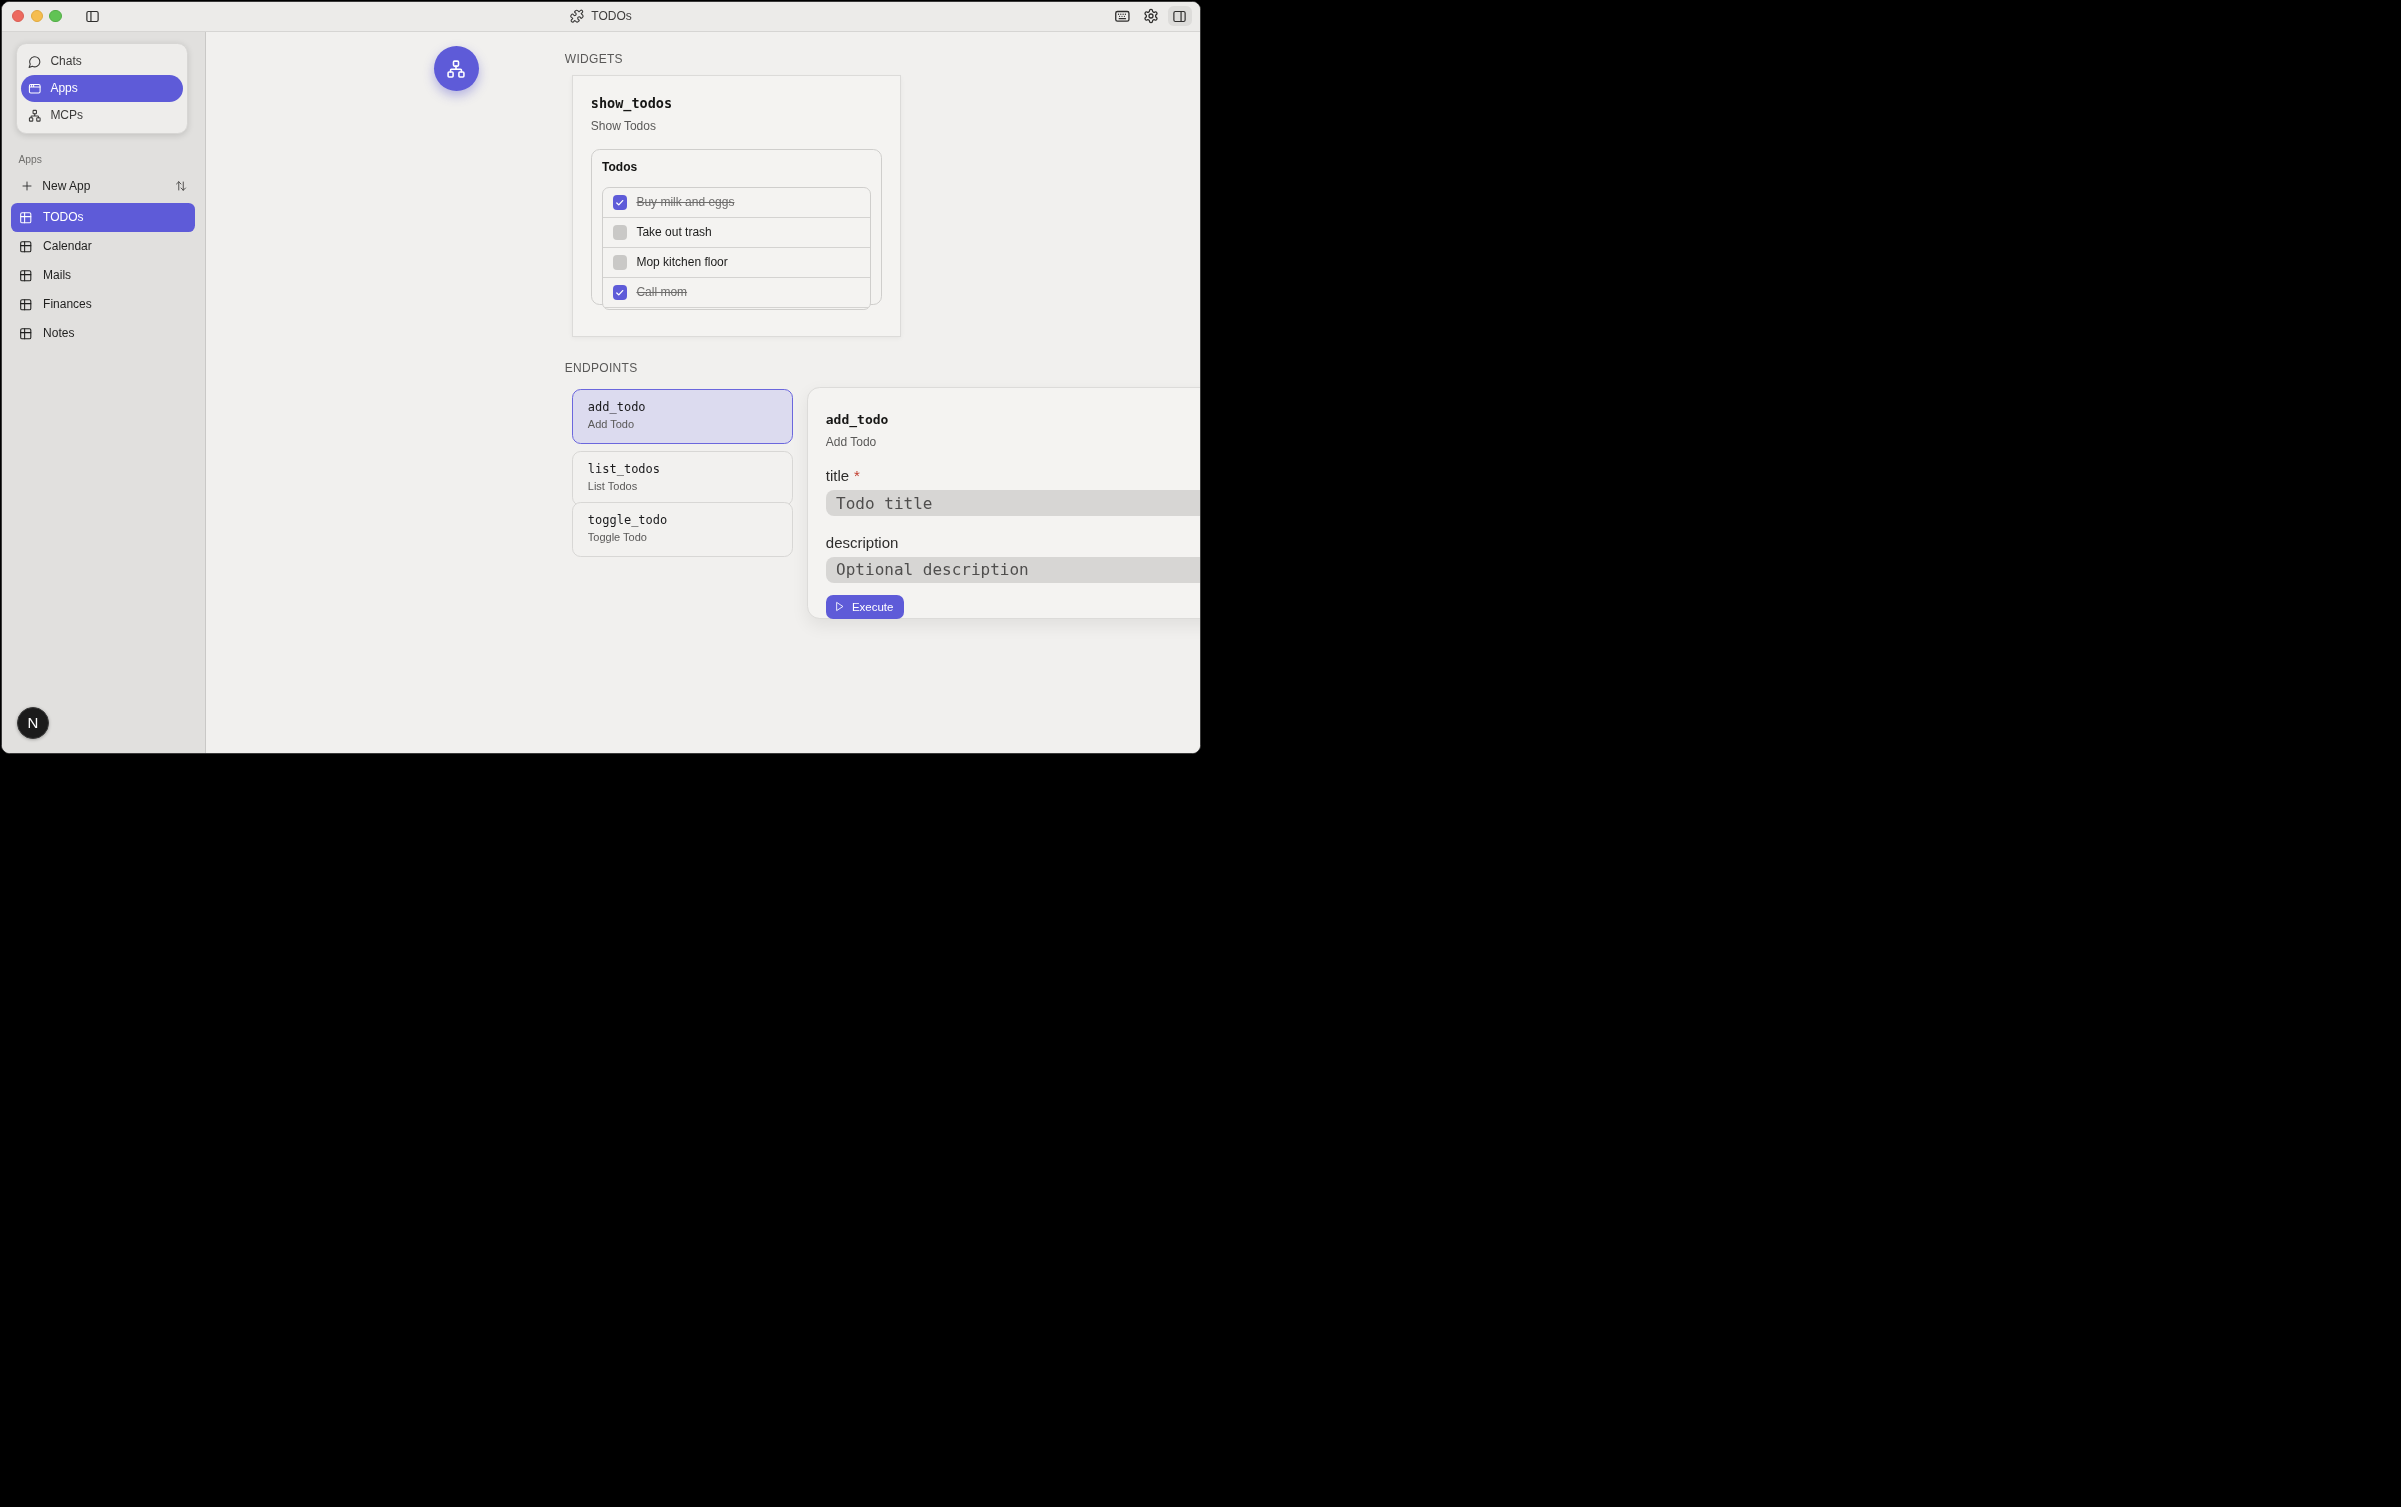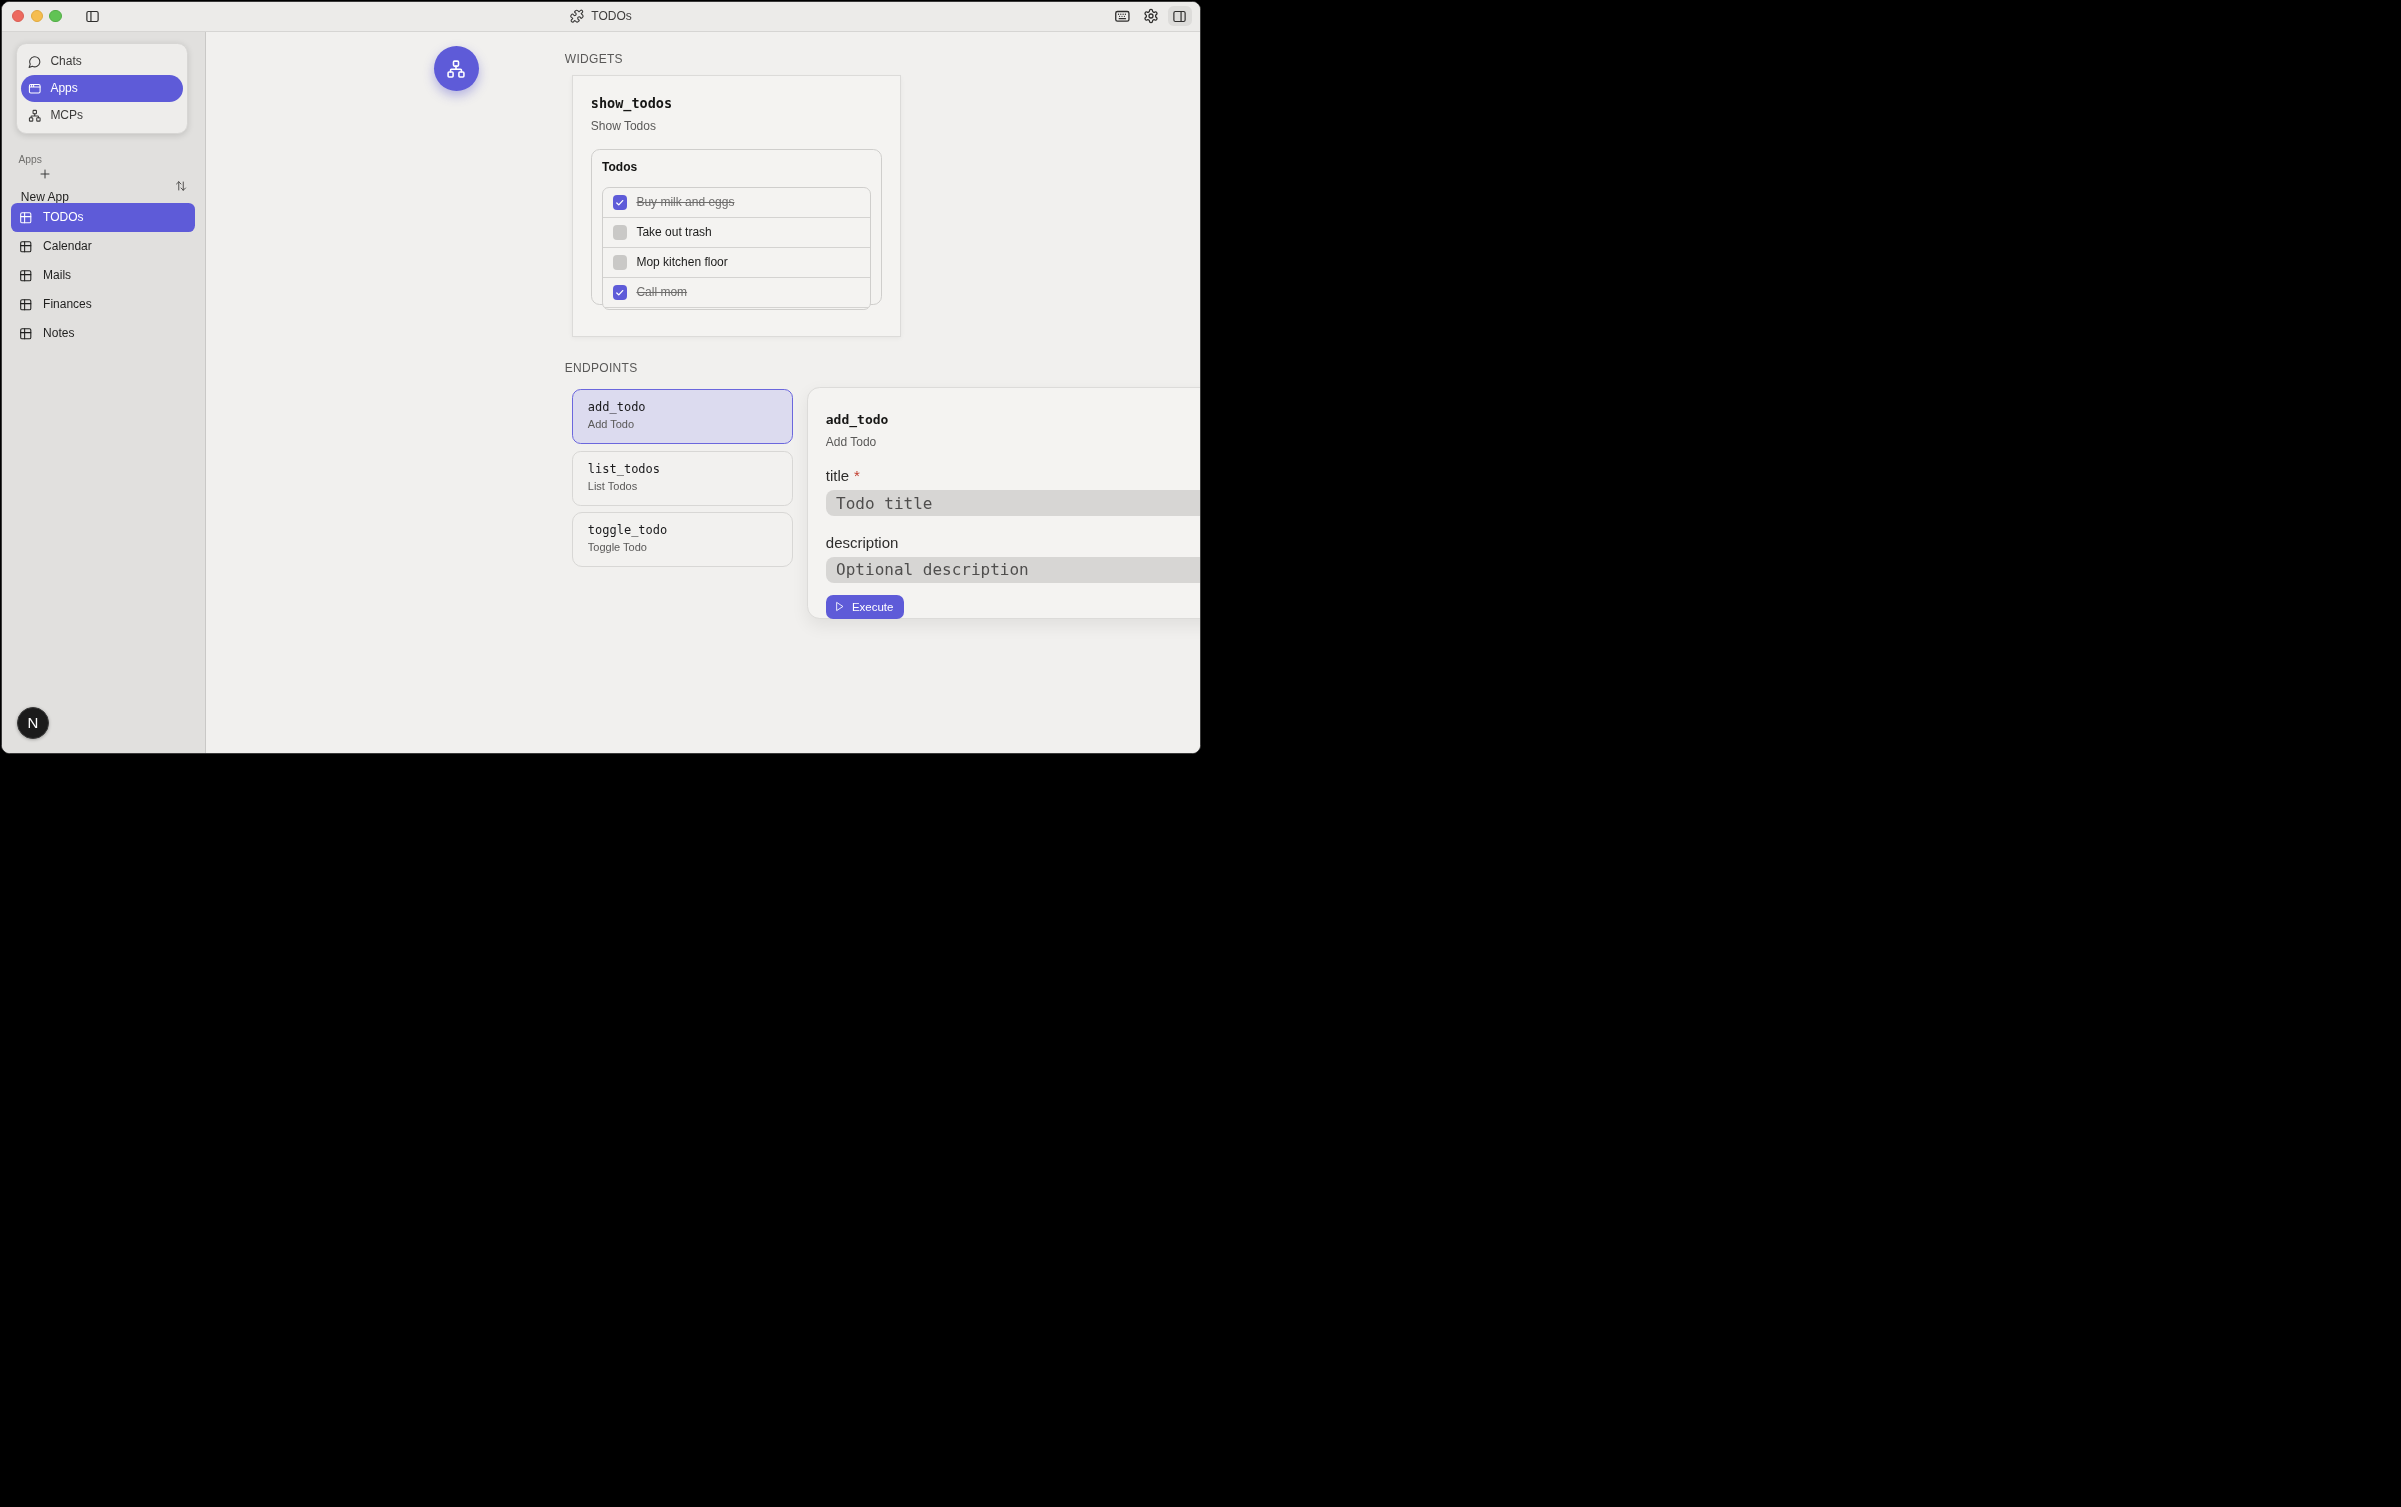--- a/index.html
+++ b/index.html
@@ -34,21 +34,21 @@
   
   .seg-card{position:absolute;left:14.3px;top:11px;width:172px;background:#eeedeb;border:0.8px solid #d7d6d4;
             border-radius:10.3px;box-shadow:0 1.6px 6.4px rgba(0,0,0,.13);padding:4px;box-sizing:border-box;}
   .seg-item{height:27px;display:flex;align-items:center;gap:8.7px;padding-left:7.1px;border-radius:13.5px;
             font-size:12px;color:#3b3a39;cursor:default;}
   .seg-item svg{width:13.5px;height:13.5px;}
   .seg-item.active{background:#5e5bd8;color:#fff;}
 
   .side-label{position:absolute;left:16.7px;top:122px;font-size:10.3px;color:#71706e;}
   .newapp-row{position:absolute;left:9.5px;top:143px;width:184px;height:22px;display:flex;align-items:center;}
-  .newapp-btn{display:flex;align-items:center;gap:9.5px;font-size:12px;color:#242423;padding-left:9.5px;cursor:default;flex-direction:column;}
+  .newapp-btn{display:flex;align-items:center;gap:9.5px;font-size:12px;color:#242423;padding-left:9.5px;cursor:default;}
   .newapp-btn svg{width:12px;height:12px;color:#343433;}
   .sort-btn{margin-left:auto;margin-right:8px;color:#4c4b4a;display:flex;cursor:default;}
   .sort-btn svg{width:12px;height:12px;}
 
   .nav{position:absolute;left:9.5px;top:171px;width:184px;display:flex;flex-direction:column;}
   .nav-item{height:29px;border-radius:6.4px;display:flex;align-items:center;gap:10.3px;padding-left:8px;
             font-size:12px;color:#1f1f1e;cursor:default;}
   .nav-item svg{width:13.5px;height:13.5px;}
   .nav-item.active{background:#5e5bd8;color:#fff;}
 
@@ -85,21 +85,21 @@
   .cbx.checked{background:#5e5bd8;}
   .cbx svg{width:9.5px;height:9.5px;}
   .todo-label{font-size:12px;color:#1c1c1b;}
   .todo-row.done .todo-label{color:#6e6d6c;text-decoration:line-through;}
 
   .ep-card{position:absolute;left:366px;width:221px;height:55px;border-radius:8.7px;background:#f2f1ef;
            border:0.8px solid #d8d7d5;box-sizing:border-box;padding:10.3px 15px;cursor:default;}
   .ep-card .ep-name{font-size:12px;color:#1a1a1c;}
   .ep-card .ep-desc{margin-top:4px;font-size:11px;color:#5a5958;}
   .ep-card.selected{background:#dcdbef;border:1.2px solid #6b67dd;}
-  .ep-1{top:357px;} .ep-2{top:419px;} .ep-3{top:480px;border-radius:10px;}
+  .ep-1{top:357px;} .ep-2{top:419px;} .ep-3{top:470px;}
 
   .detail{position:absolute;left:601px;top:355px;width:438px;height:232px;border-radius:12.7px;
           padding:24px 18px 0;box-shadow:0 6.4px 17.5px rgba(0,0,0,.07);}
   .detail-name{font-size:13px;font-weight:700;color:#171716;}
   .detail-desc{margin-top:8.7px;font-size:12px;color:#5a5958;}
   .field-label{margin-top:18px;font-size:15px;color:#2e2d2c;display:flex;gap:4.8px;align-items:flex-end;}
   .req{color:#c03a2b;}
   .tinput{margin-top:5.6px;width:100%;height:26px;border:none;outline:none;border-radius:8px;
           background:#d7d6d4;box-sizing:border-box;padding:0 10.3px;font-size:16px;color:#2b2a29;
           font-family:"DejaVu Sans Mono","Liberation Mono",monospace;display:block;}

